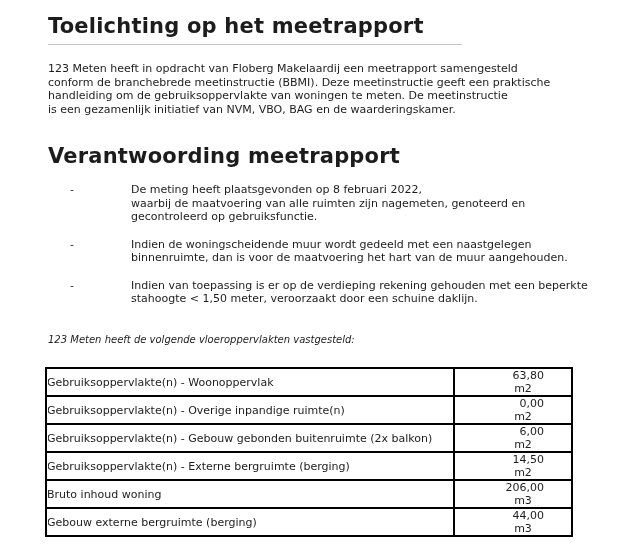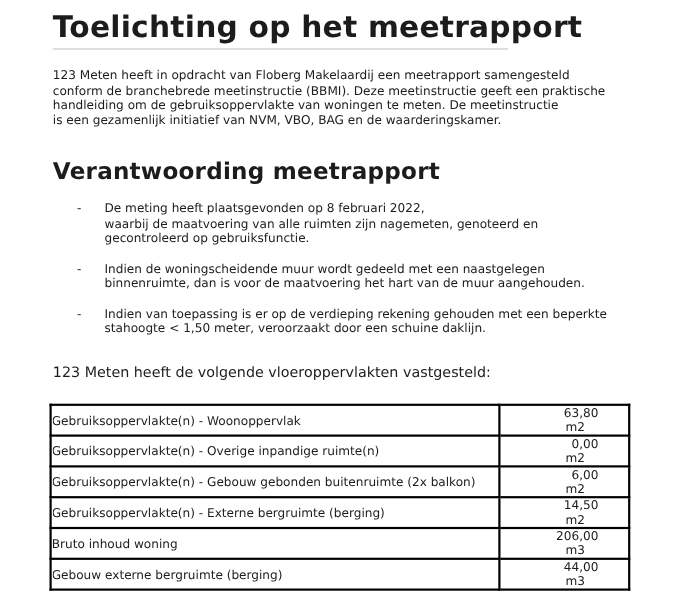--- a/index.html
+++ b/index.html
@@ -11,21 +11,21 @@
     color: #1c1c1c;
     overflow: hidden;
   }
   .page {
     position: relative;
     width: 619px; height: 552px;
     padding: 13px 0 0 48px;
   }
   .doc-title {
     margin: 0;
-    font-size: 27px;
+    font-size: 21px;
     line-height: 26px;
     font-weight: bold;
     letter-spacing: 0.2px;
     width: 414px;
     padding-bottom: 5px;
     border-bottom: 1px solid #c6c6c6;
     white-space: nowrap;
   }
   .intro {
     margin: 17px 0 0 0;
@@ -42,26 +42,27 @@
     white-space: nowrap;
   }
   .bullet-list { margin-top: 14px; font-size: 11px; line-height: 13.5px; }
   .bullet { display: flex; margin-bottom: 14px; }
   .bullet:last-child { margin-bottom: 0; }
   .bullet-marker {
     flex: 0 0 auto;
     width: 25px;
     margin-left: 22px;
   }
-  .bullet-text { flex: 1; }
+  .bullet-text { flex: 1; margin-left: 36px; }
   .table-intro {
     margin: 27px 0 0 0;
-    font-size: 13px;
+    font-size: 10px;
     line-height: 13.5px;
     white-space: nowrap;
+    font-style: italic;
   }
   table.measure-table {
     margin: 21px 0 0 -3px;
     border-collapse: collapse;
     width: 528px;
     table-layout: fixed;
     font-size: 11px;
   }
   table.measure-table td {
     border: 2px solid #000000;

